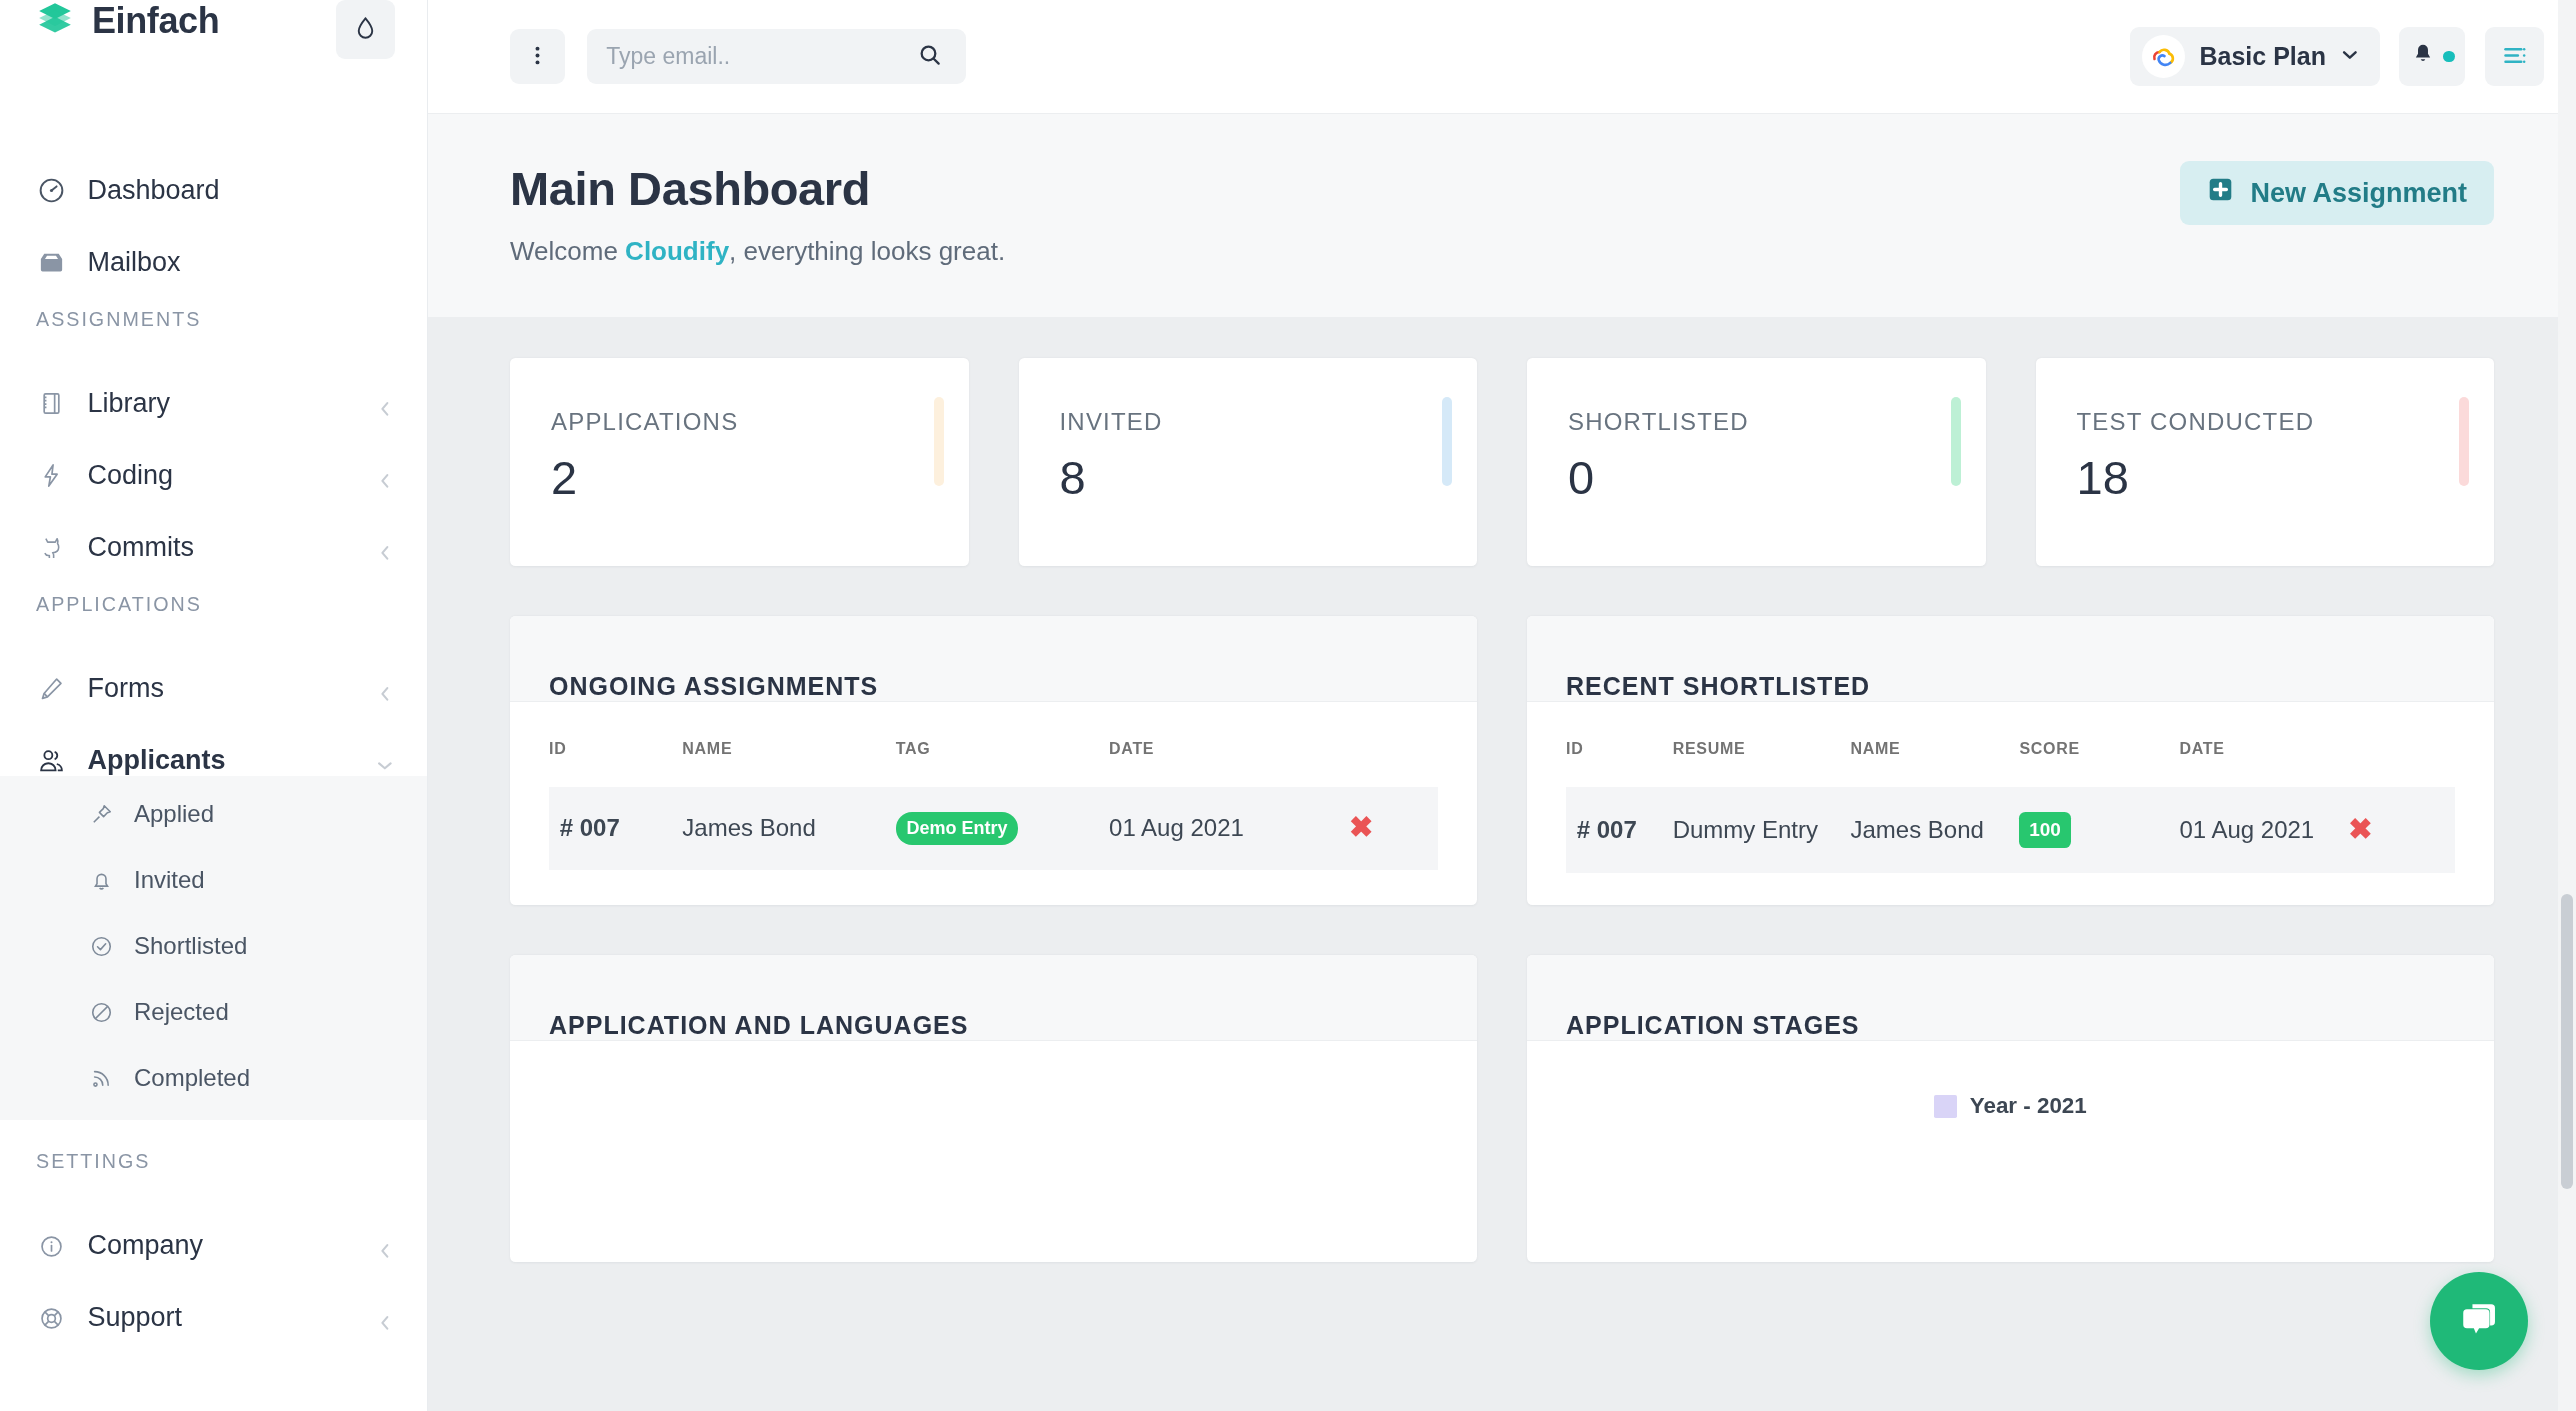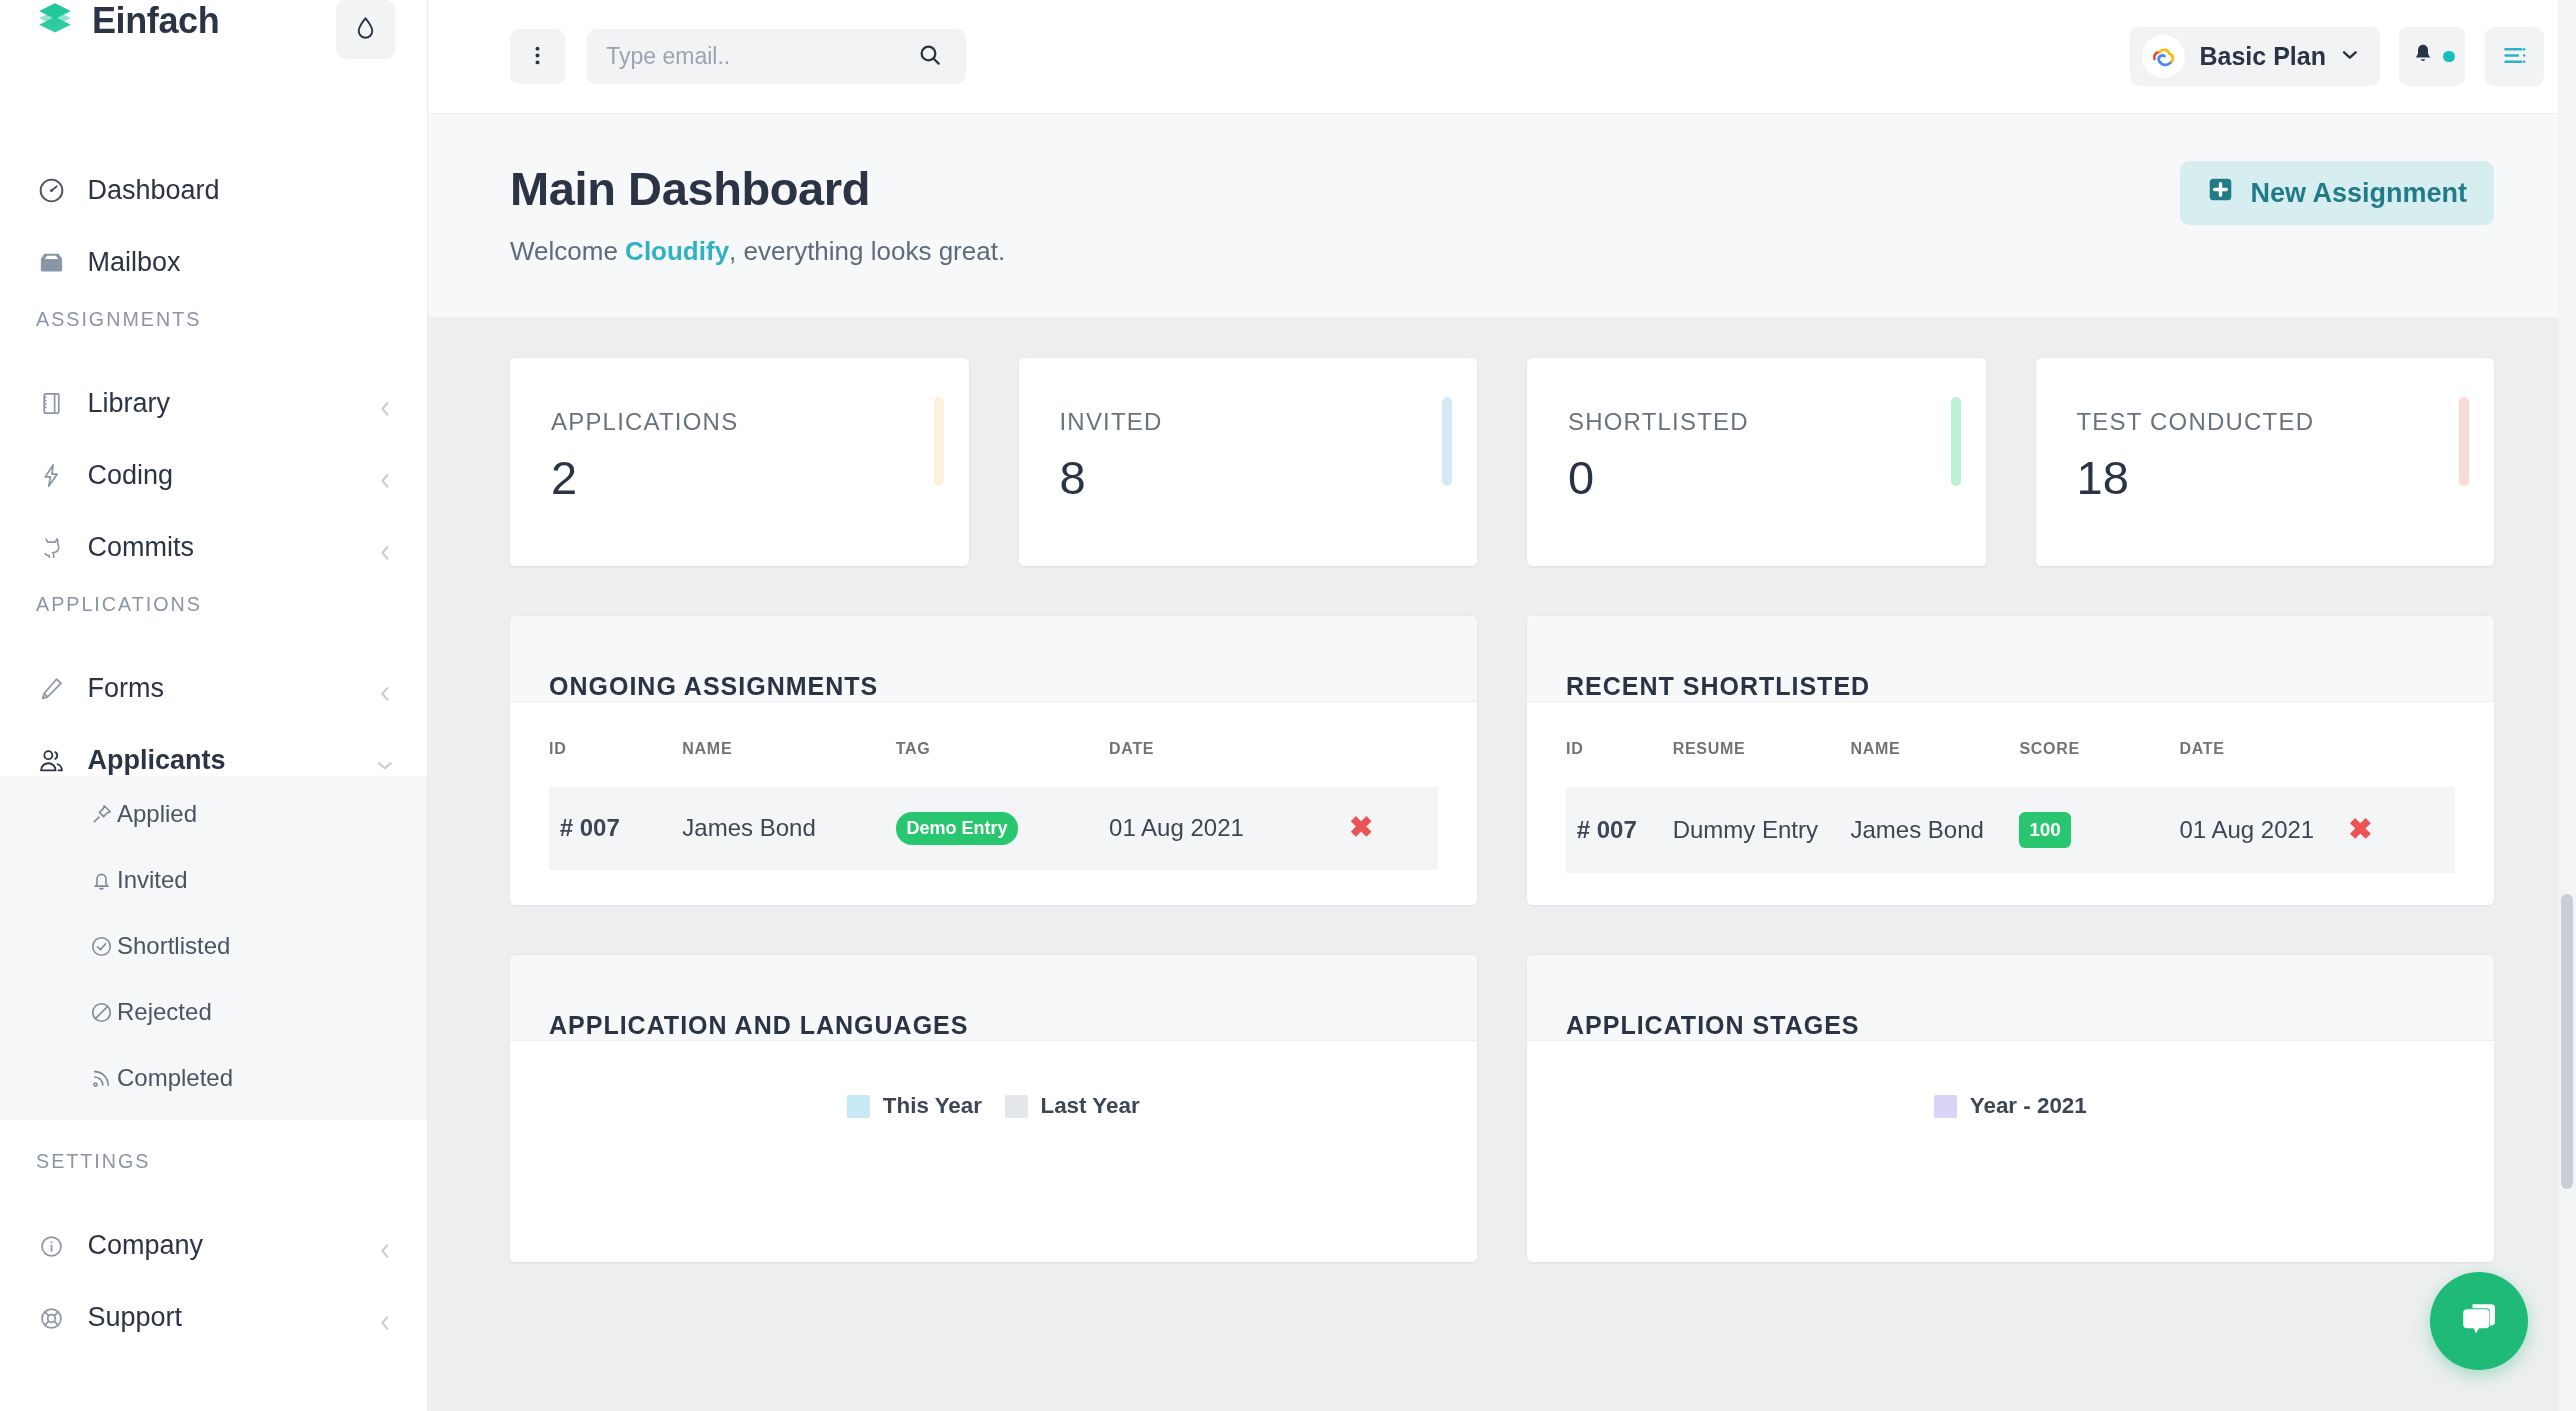--- a/index.html
+++ b/index.html
@@ -43,21 +43,21 @@
   .chev { width: 19.7px; height: 19.7px; flex: 0 0 19.7px; opacity: .55; }
 
   .nav-section {
     font-size: 19.7px; letter-spacing: 2px; color: #8a95a5;
     padding: 30px 36px 16px 36px; text-transform: uppercase;
   }
 
   .submenu { background: #f6f7f8; padding: 5.4px 0 9px 0; }
   .sub-item {
     display: flex; align-items: center; height: 66px;
-    padding: 0 32px 0 88px; gap: 2px; cursor: pointer;
+    padding: 0 32px 0 88px; gap: 19px; cursor: pointer;
   }
   .sub-item .ico { width: 27px; height: 27px; flex: 0 0 27px; display:flex; align-items:center; justify-content:center; }
   .sub-label { font-size: 24px; color: #4a5564; white-space: nowrap; }
 
   
   .main { flex: 1; height: 1411px; display: flex; flex-direction: column; background: #eceef0; position: relative; }
 
   .topbar {
     height: 114px; background: #ffffff; display: flex; align-items: center;
     padding: 0 32px 0 82px; gap: 0; flex: 0 0 114px;
@@ -581,30 +581,20 @@
         </div>
 
       </div>
 
       <div class="charts-row">
 
         <div class="chart-panel">
           <div class="panel-head">
             <span class="panel-title">APPLICATION AND LANGUAGES</span>
           </div>
-          <div class="legend-row">
-            <div class="legend-item">
-              <span class="legend-sw" style="background:#c7e9f4"></span>
-              <span class="legend-lbl">This Year</span>
-            </div>
-            <div class="legend-item">
-              <span class="legend-sw" style="background:#e4e7ea"></span>
-              <span class="legend-lbl">Last Year</span>
-            </div>
-          </div>
           <div style="height:143px"></div>
         </div>
 
         <div class="chart-panel">
           <div class="panel-head">
             <span class="panel-title">APPLICATION STAGES</span>
           </div>
           <div class="legend-row">
             <div class="legend-item">
               <span class="legend-sw" style="background:#d9d4f7"></span>

